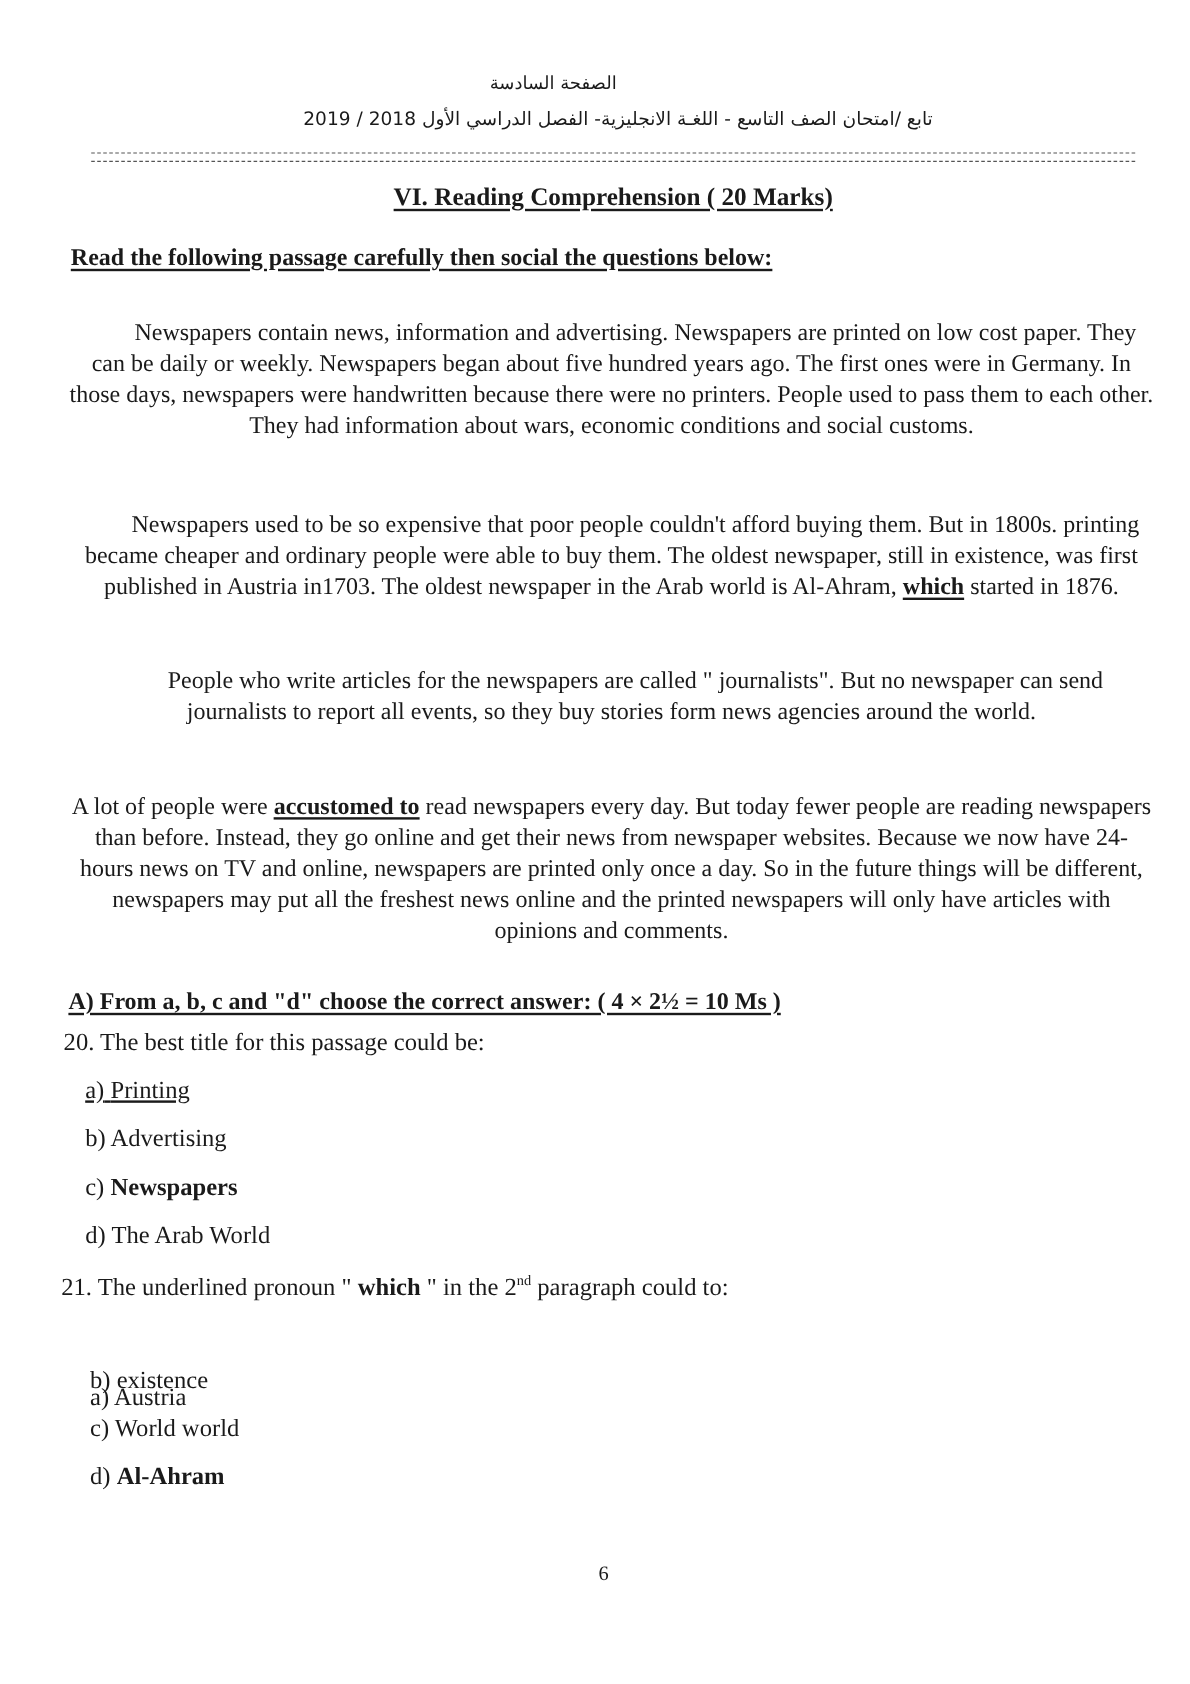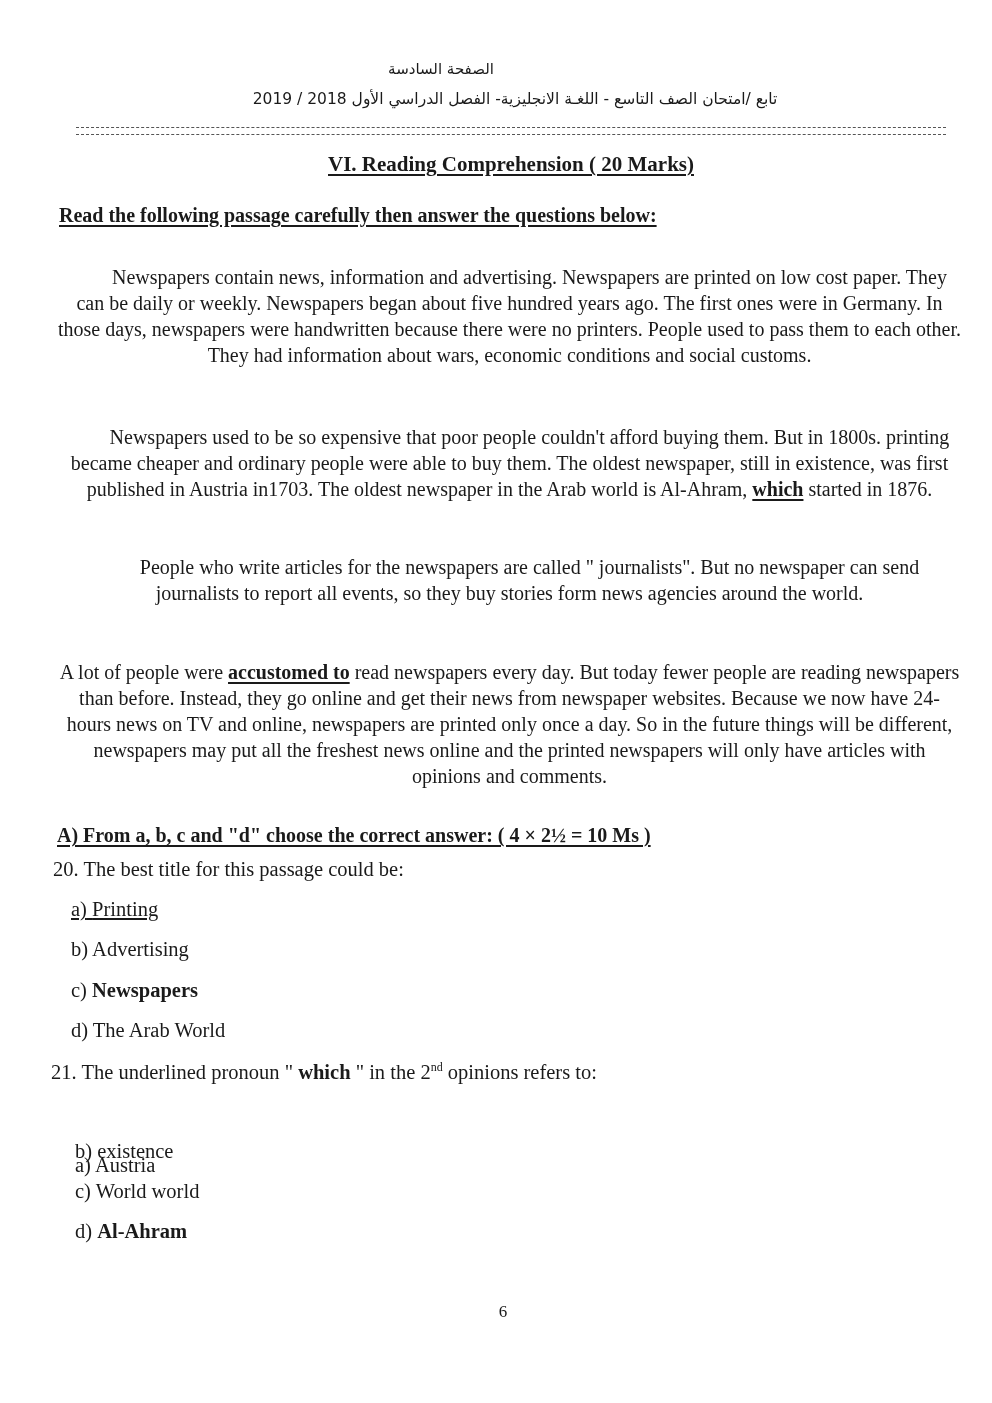--- a/index.html
+++ b/index.html
@@ -1,21 +1,21 @@
 <!DOCTYPE html>
 <html><head>
   <meta charset="utf-8">
   <style>
     html, body { margin: 0; padding: 0; }
     body {
       width: 992px; height: 1403px; background: #ffffff; position: relative;
       font-family: "Liberation Serif", serif; color: #1a1a1a; overflow: hidden;
     }
     .abs { position: absolute; }
-    .ar-page { left: 0; width: 882px; top: 60px; text-align: center; font-family: "DejaVu Sans", sans-serif; font-size: 15px; direction: rtl; }
+    .ar-page { left: 0; width: 882px; top: 60px; text-align: center; font-family: "DejaVu Sans", sans-serif; font-size: 15px; direction: rtl; padding-left: 20px; }
     .ar-sub { left: 0; width: 1030px; top: 90px; text-align: center; font-family: "DejaVu Sans", sans-serif; font-size: 15.5px; direction: rtl; }
     .sep { left: 76px; top: 127px; width: 870px; height: 6px; border-top: 1.5px dashed #555; border-bottom: 1.5px dashed #555; }
     .section-title { left: 0; width: 1022px; top: 152px; text-align: center; font-family: "Liberation Serif", serif; font-weight: bold; font-size: 21px; }
     .section-title span, .instr span, .partA span { text-decoration: underline; text-decoration-thickness: 1.5px; text-underline-offset: 3px; margin-top: 16px; }
     .instr { left: 59px; top: 204px; font-weight: bold; font-size: 20px; }
     .para { left: 57px; width: 905px; font-size: 20px; line-height: 26px; text-align: center; }
     .para.indent { text-indent: 40px; }
     .u-bold { font-weight: bold; text-decoration: underline; text-decoration-thickness: 1.5px; text-underline-offset: 3px; }
     .partA { left: 57px; top: 824px; font-weight: bold; font-size: 20px; }
     .q { left: 53px; font-size: 20.5px; }
@@ -25,37 +25,37 @@
     .pagenum { left: 0; width: 1006px; top: 1302px; text-align: center; font-size: 17px; }
   </style>
 </head>
 <body>
 
 <div class="abs ar-page">الصفحة السادسة</div>
 <div class="abs ar-sub">تابع /امتحان الصف التاسع  - اللغـة الانجليزية-  الفصل الدراسي الأول 2018 / 2019</div>
 <div class="abs sep"></div>
 
 <div class="abs section-title"><span>VI. Reading Comprehension ( 20 Marks)</span></div>
-<div class="abs instr"><span>Read the following passage carefully then answer the questions below:</span></div>
+<div class="abs instr"><span>Read the following passage carefully then social the questions below:</span></div>
 
 <div class="abs para indent" style="top:264px;">Newspapers contain news, information and advertising. Newspapers are printed on low cost paper. They can be daily or weekly. Newspapers began about five hundred years ago. The first ones were in Germany.  In those days, newspapers were handwritten because there were no printers. People used to pass them to each other. They had information about wars, economic conditions and social customs.</div>
 
 <div class="abs para indent" style="top:424px;"><span>Newspapers used to be so expensive that poor people couldn't afford buying them. But in 1800s. printing became cheaper and ordinary people were able to buy them. The oldest newspaper, still in existence, was first published in Austria in1703. The oldest newspaper in the Arab world is Al-Ahram, </span><span class="u-bold">which</span><span> started in 1876.</span></div>
 
 <div class="abs para indent" style="top:554px;">People who write articles for the newspapers are called " journalists". But no newspaper can send journalists to report all events, so they buy stories form news agencies around the world.</div>
 
 <div class="abs para" style="top:659px;"><span>A lot of people were </span><span class="u-bold">accustomed to</span><span> read newspapers every day. But today fewer people are reading newspapers than before. Instead, they go online and get their news from newspaper websites. Because we now have 24-hours  news on TV and online, newspapers are printed only once a day. So in the future things will be different,  newspapers may put all the freshest news online and the printed newspapers will only have articles with opinions and comments.</span></div>
 
 <div class="abs partA"><span>A) From a, b, c and "d" choose the correct answer: ( 4 × 2½ = 10 Ms )</span></div>
 
 <div class="abs q" style="top:858px;"><span>20.</span> <span>The best title for this passage could be:</span></div>
 <div class="abs opt" style="left:71px; top:898px;text-decoration:underline;"><span>a)</span> <span>Printing</span></div>
 <div class="abs opt" style="left:71px; top:938px;"><span>b)</span> <span>Advertising</span></div>
 <div class="abs opt" style="left:71px; top:979px;"><span>c)</span> <b>Newspapers</b></div>
 <div class="abs opt" style="left:71px; top:1019px;"><span>d)</span> <span>The Arab World</span></div>
 
-<div class="abs q" style="left:51px; top:1060px;"><span>21.</span> <span>The underlined pronoun " </span><b>which</b><span> " in the 2</span><sup>nd</sup><span>  opinions  refers to:</span></div>
+<div class="abs q" style="left:51px; top:1060px;"><span>21.</span> <span>The underlined pronoun " </span><b>which</b><span> " in the 2</span><sup>nd</sup><span>  paragraph  could to:</span></div>
 <div class="abs opt" style="left:75px; top:1154px;text-align:right;"><span>a)</span> <span>Austria</span></div>
 <div class="abs opt" style="left:75px; top:1140px;"><span>b)</span> <span>existence</span></div>
 <div class="abs opt" style="left:75px; top:1180px;"><span>c)</span> <span>World world</span></div>
 <div class="abs opt" style="left:75px; top:1220px;"><span>d)</span> <b>Al-Ahram</b></div>
 
 <div class="abs pagenum">6</div>
 
 </body></html>

